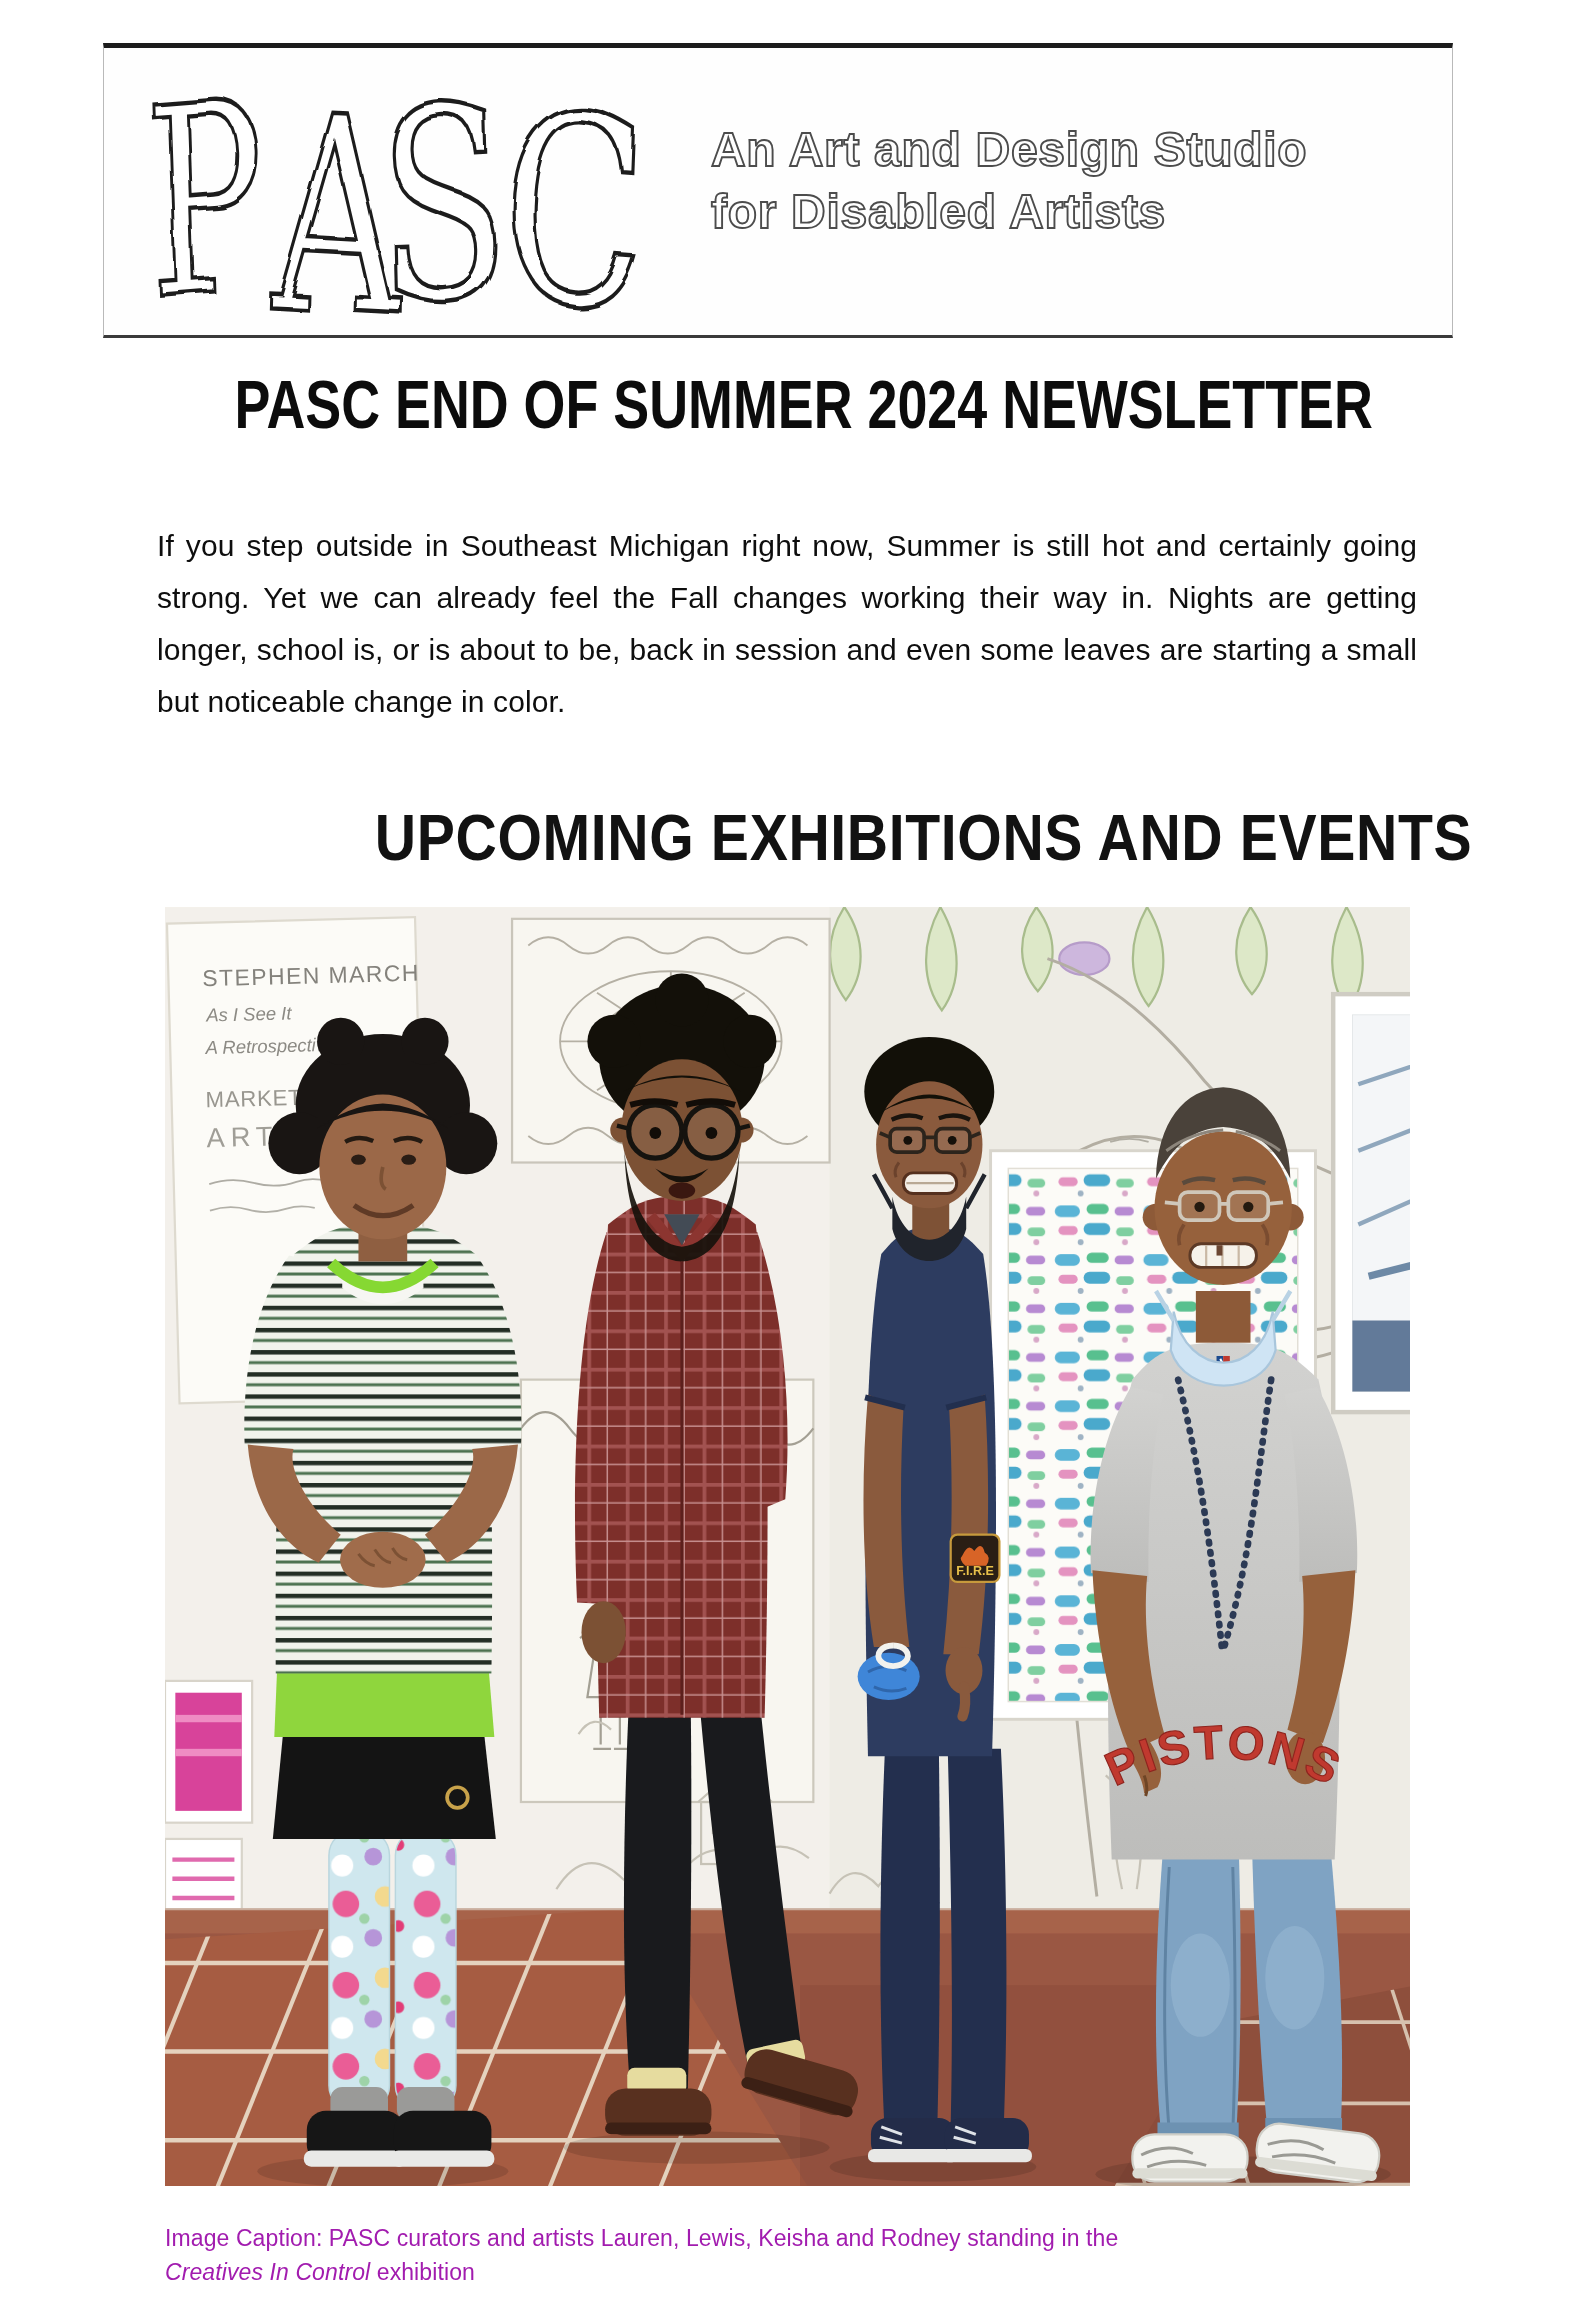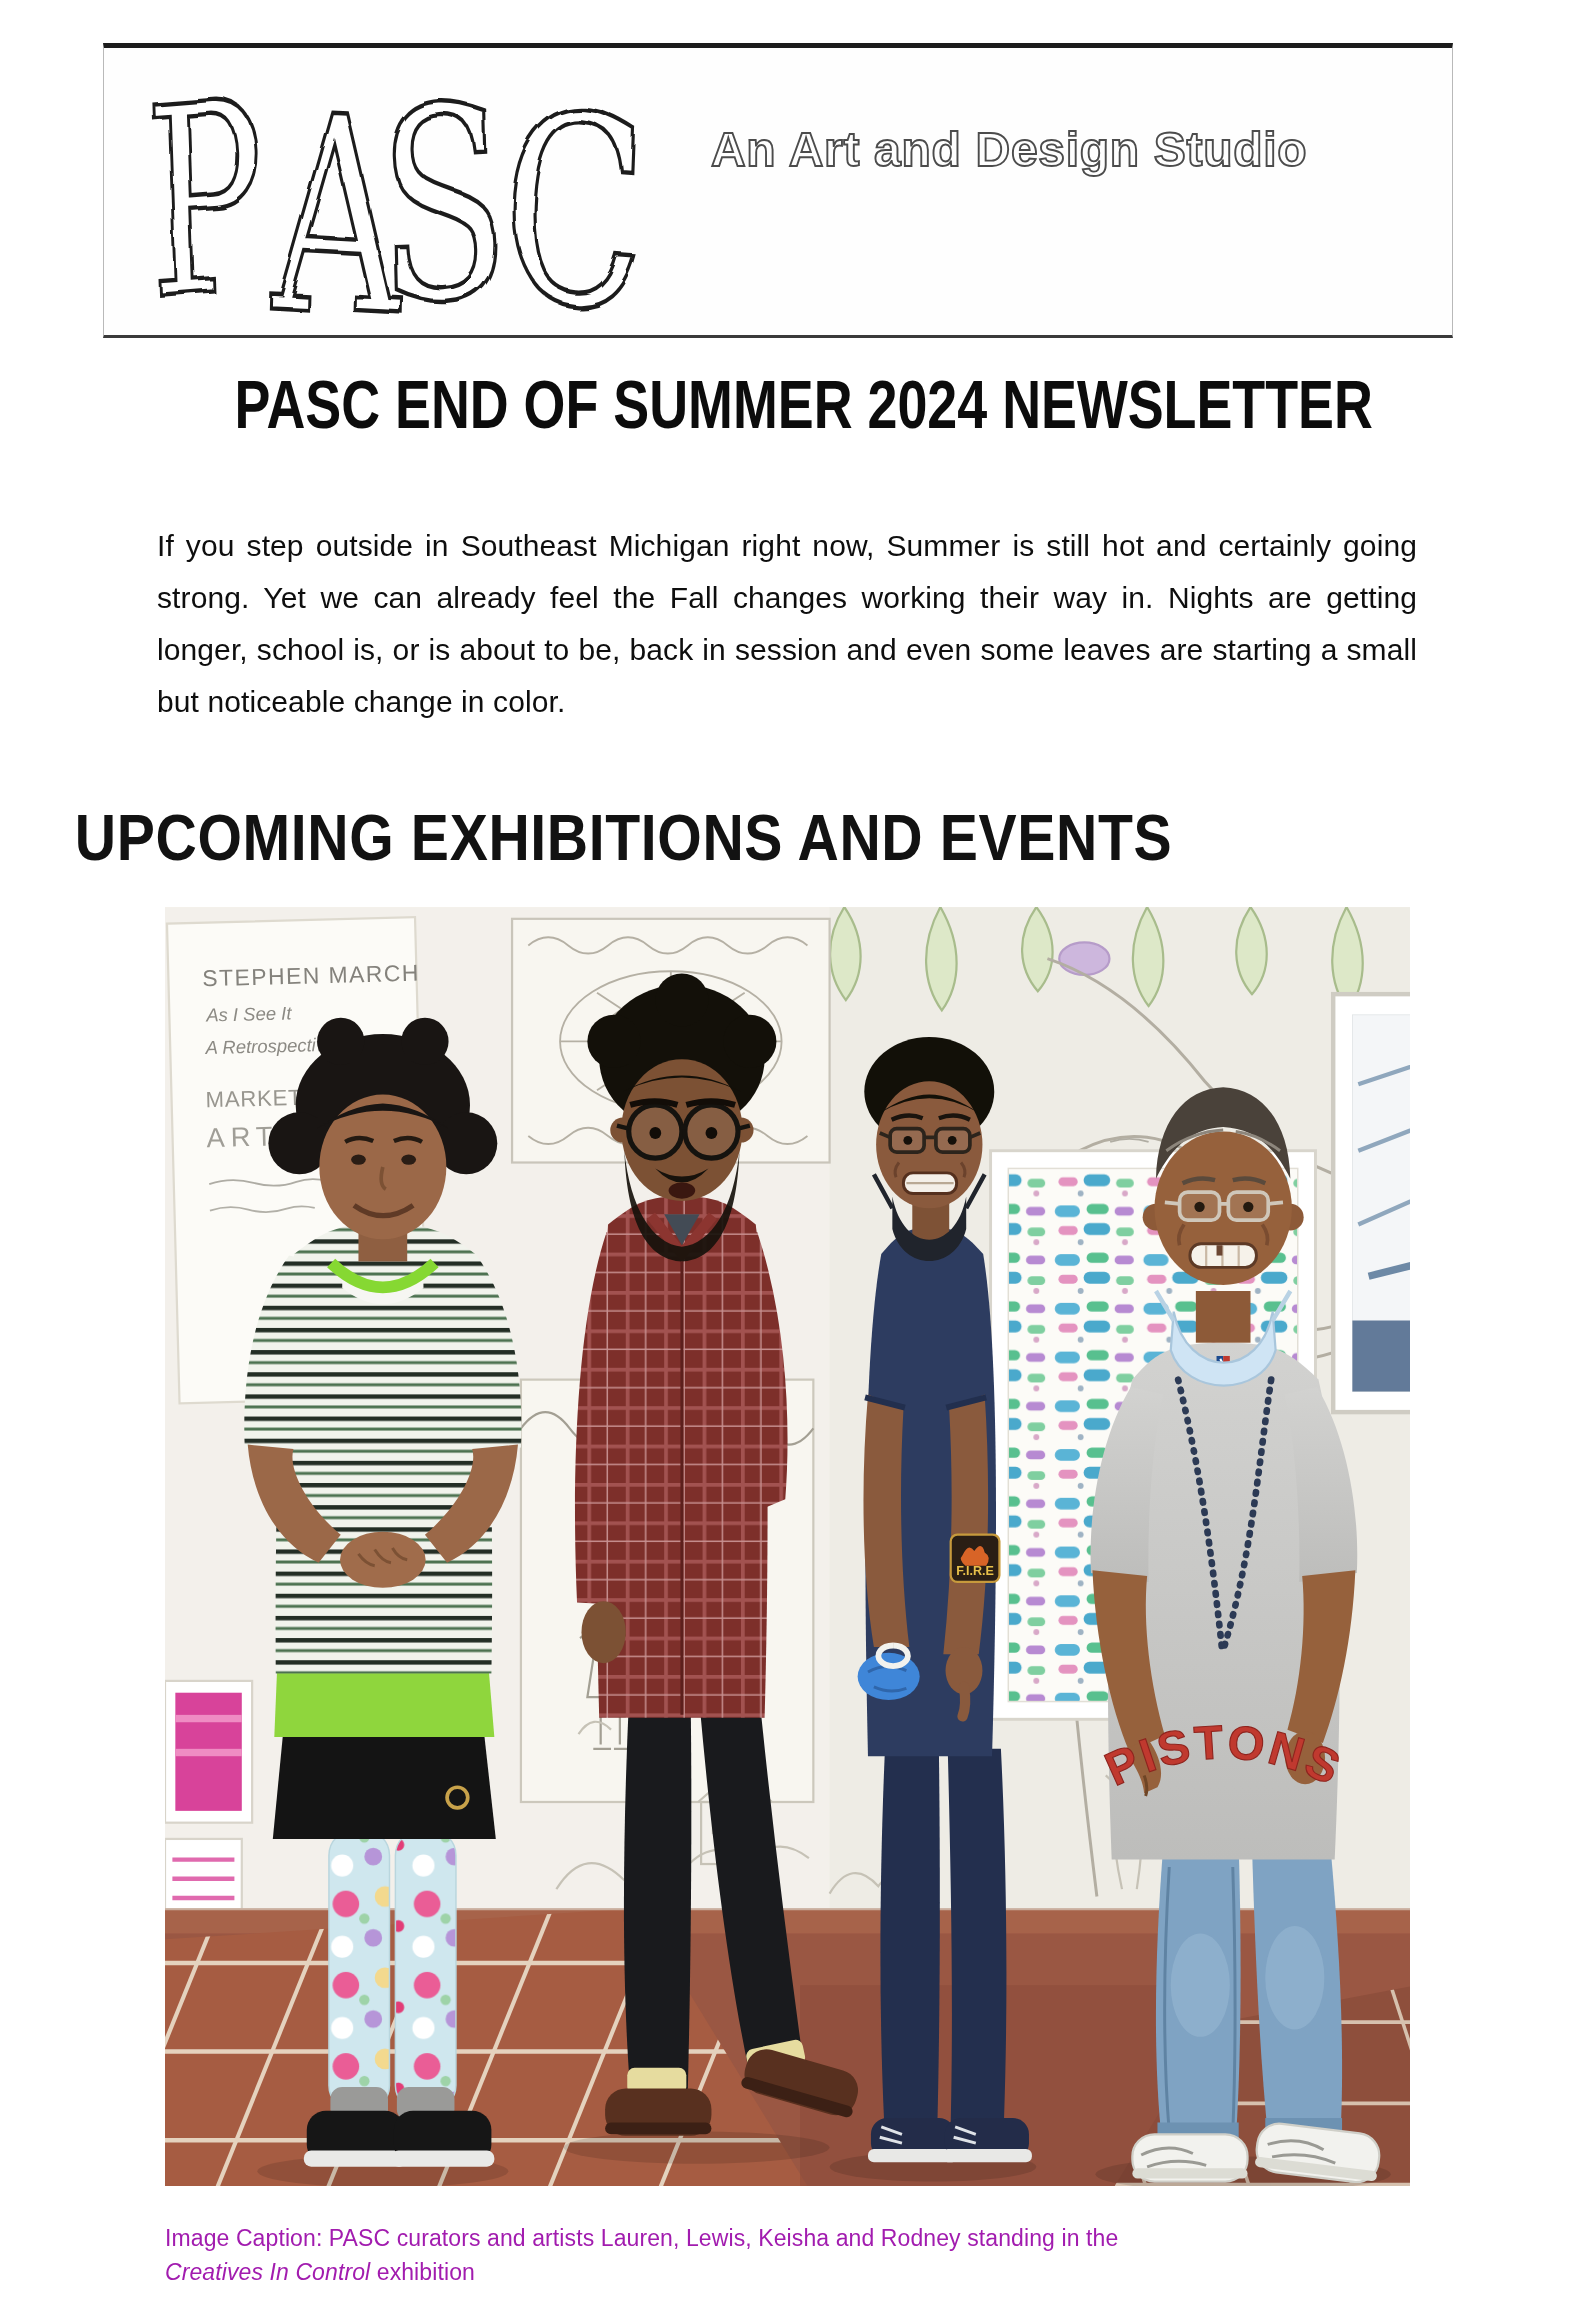--- a/index.html
+++ b/index.html
@@ -25,21 +25,21 @@
   .title-row{position:absolute;left:16px;top:368px;width:1575px;text-align:center;}
   .title-row .t{
     display:inline-block;font-weight:bold;font-size:69px;line-height:74px;
     transform:scaleX(0.78);transform-origin:center;letter-spacing:0px;color:#0c0c0c;
   }
   .intro{
     position:absolute;left:157px;top:490px;width:1260px;
     font-size:30px;line-height:52px;text-align:justify;color:#0e0e0e;
     letter-spacing:0.1px;
   }
-  .h2-row{position:absolute;left:0;top:803px;width:1547px;text-align:left;}
+  .h2-row{position:absolute;left:0;top:803px;width:1547px;text-align:right;}
   .h2-row .t{
     display:inline-block;font-weight:bold;font-size:65px;line-height:69px;
     transform:scaleX(0.88);transform-origin:center;color:#121212;letter-spacing:0.7px;
   }
 
   
   .photo-wrap{position:absolute;left:165px;top:907px;width:1245px;height:1279px;overflow:hidden;}
 
   
   .caption{
@@ -69,20 +69,21 @@
       <g transform="translate(320,338) scale(0.85,1.2) rotate(-2)">
         <text font-size="300" x="0" y="0">S</text>
       </g>
       <g transform="translate(480,332) scale(0.85,1.18) rotate(3)">
         <text font-size="300" x="0" y="0">C</text>
       </g>
     </g>
   </svg>
   <div class="tagline">
     <div>An Art and Design Studio</div>
+    <div>for Disabled Artists</div>
   </div>
 </div>
 
 <div class="title-row">
   <span class="t">PASC END OF SUMMER 2024 NEWSLETTER</span>
 </div>
 
 <p class="intro">If you step outside in Southeast Michigan right now, Summer is still hot and certainly going strong. Yet we can already feel the Fall changes working their way in. Nights are getting longer, school is, or is about to be, back in session and even some leaves are starting a small but noticeable change in color.</p>
 
 <div class="h2-row">

